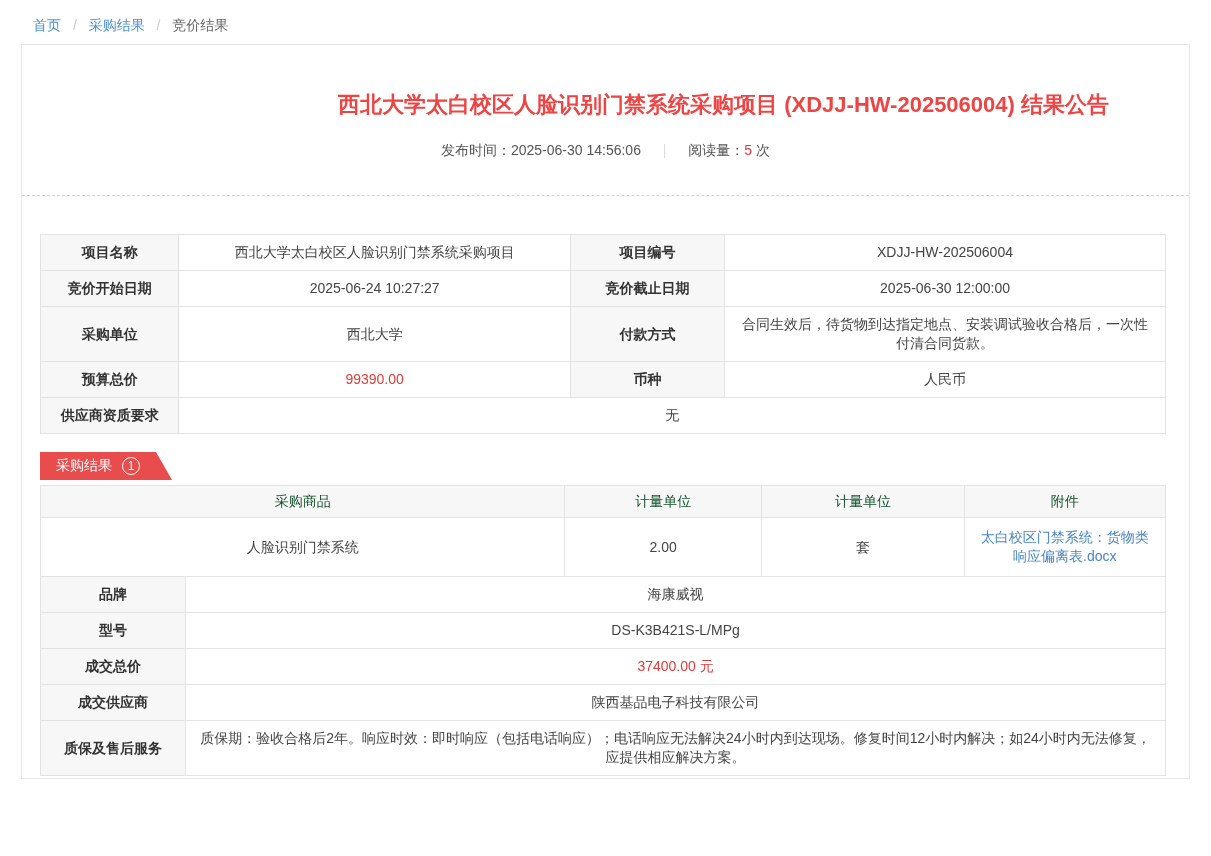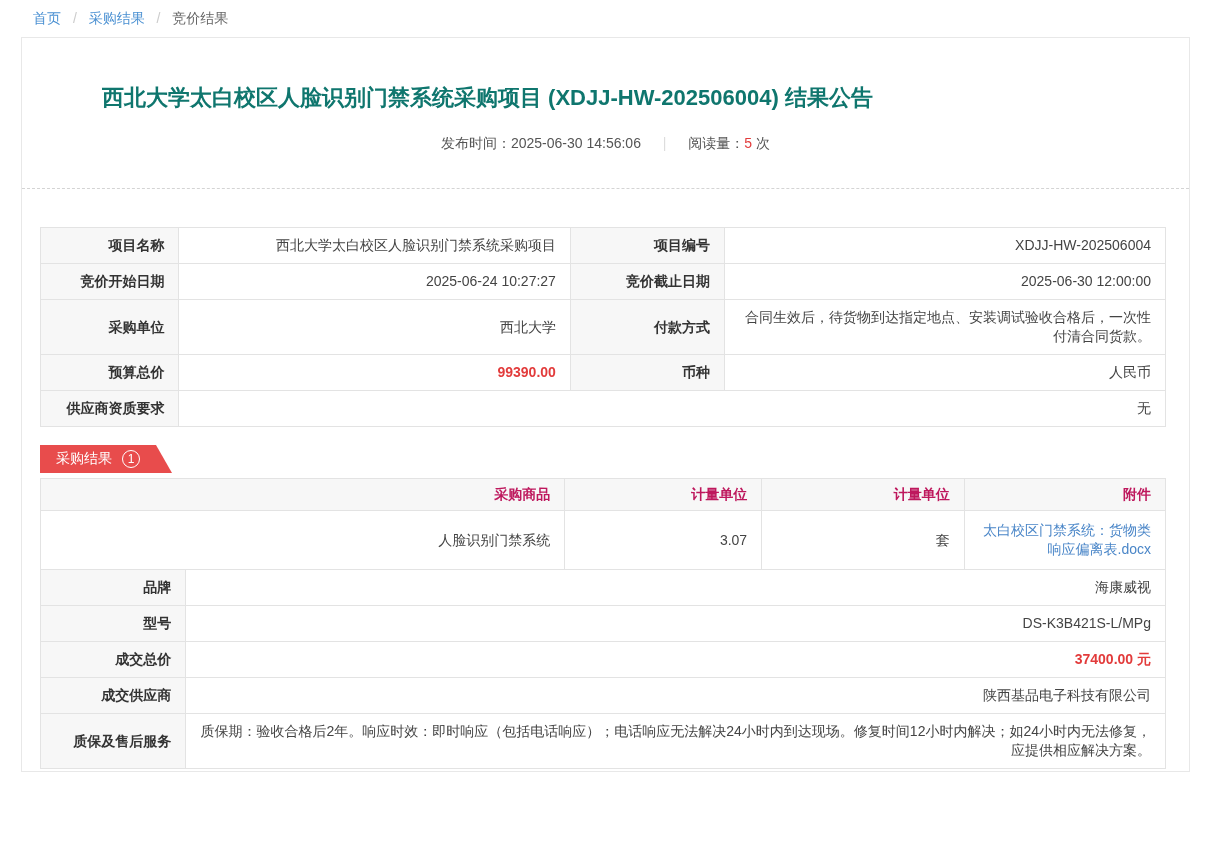--- a/index.html
+++ b/index.html
@@ -4,42 +4,42 @@
 <style>
   * { box-sizing: border-box; }
   html, body { margin: 0; padding: 0; background: #fff; }
   body {
     font-family: "Liberation Sans", "DejaVu Sans", sans-serif;
     color: #333;
     width: 1211px;
   }
   
   .breadcrumb {
-    padding: 10px 0 9px 33px;
+    padding: 17px 0 9px 33px;
     font-size: 14px;
     color: #999;
   }
   .breadcrumb a { color: #4a90d2; text-decoration: none; cursor: pointer; }
   .breadcrumb .sep { margin: 0 8px; color: #ccc; }
   .breadcrumb .current { color: #666; }
 
   
   .card {
     margin: 0 21px;
     border: 1px solid #e8e8e8;
     background: #fff;
     padding-bottom: 2px;
   }
   .page-title {
     margin: 45px 80px 0;
-    text-align: left;
+    text-align: right;
     font-size: 22px;
     line-height: 30px;
     font-weight: 700;
-    color: #0f766e;
+    color: #ef4444;
   }
   .meta {
     margin-top: 22px;
     text-align: center;
     font-size: 14px;
     color: #555;
   }
   .meta .divider { margin: 0 18px; color: #ddd; }
   .meta .red-num { color: #e23b3b; }
   .dashed-divider {
@@ -54,30 +54,30 @@
     width: 100%;
     border-collapse: collapse;
     font-size: 14px;
     table-layout: fixed;
   }
   td, th {
     border: 1px solid #e3e3e3;
     padding: 8px 14px;
     line-height: 19px;
     vertical-align: middle;
-    text-align: right;
+    text-align: center;
     word-break: break-word;
   }
   .label-cell {
     background: #f7f7f7;
     font-weight: 700;
     color: #333;
   }
   .value-cell { color: #444; background: #fff; }
-  .price-red { color: #e23b3b; font-weight: 700; }
+  .price-red { color: #e23b3b; font-weight: 400; }
 
   
   .badge {
     margin: 18px 0 0 18px;
     display: inline-flex;
     align-items: center;
     background: #e84c4c;
     color: #fff;
     font-size: 14px;
     height: 28px;
@@ -92,22 +92,22 @@
     align-items: center;
     justify-content: center;
     font-size: 12px;
     line-height: 1;
     margin-left: 10px;
   }
 
   .result-wrap { padding: 5px 23px 0 18px; }
   .result-table th {
     background: #f7f7f7;
-    font-weight: 700;
-    color: #be185d;
+    font-weight: 400;
+    color: #14532d;
     padding: 6px 14px;
   }
   .result-table td { padding: 10px 14px; }
   .attachment-link { color: #4a86c8; text-decoration: none; cursor: pointer; }
   .detail-table { margin-top: -1px; }
 </style>
 </head>
 <body>
 
 <nav class="breadcrumb">
@@ -187,21 +187,21 @@
       </colgroup>
       <tbody>
           <tr>
         <th>采购商品</th>
         <th>计量单位</th>
         <th>计量单位</th>
         <th>附件</th>
       </tr>
       <tr>
         <td class="value-cell">人脸识别门禁系统</td>
-        <td class="value-cell">3.07</td>
+        <td class="value-cell">2.00</td>
         <td class="value-cell">套</td>
         <td class="value-cell"><a class="attachment-link">太白校区门禁系统：货物类响应偏离表.docx</a></td>
       </tr>
     </tbody>
       </table>
 
     <table class="detail-table">
       <colgroup>
         <col style="width:12.9%">
           <col style="width:87.1%">

